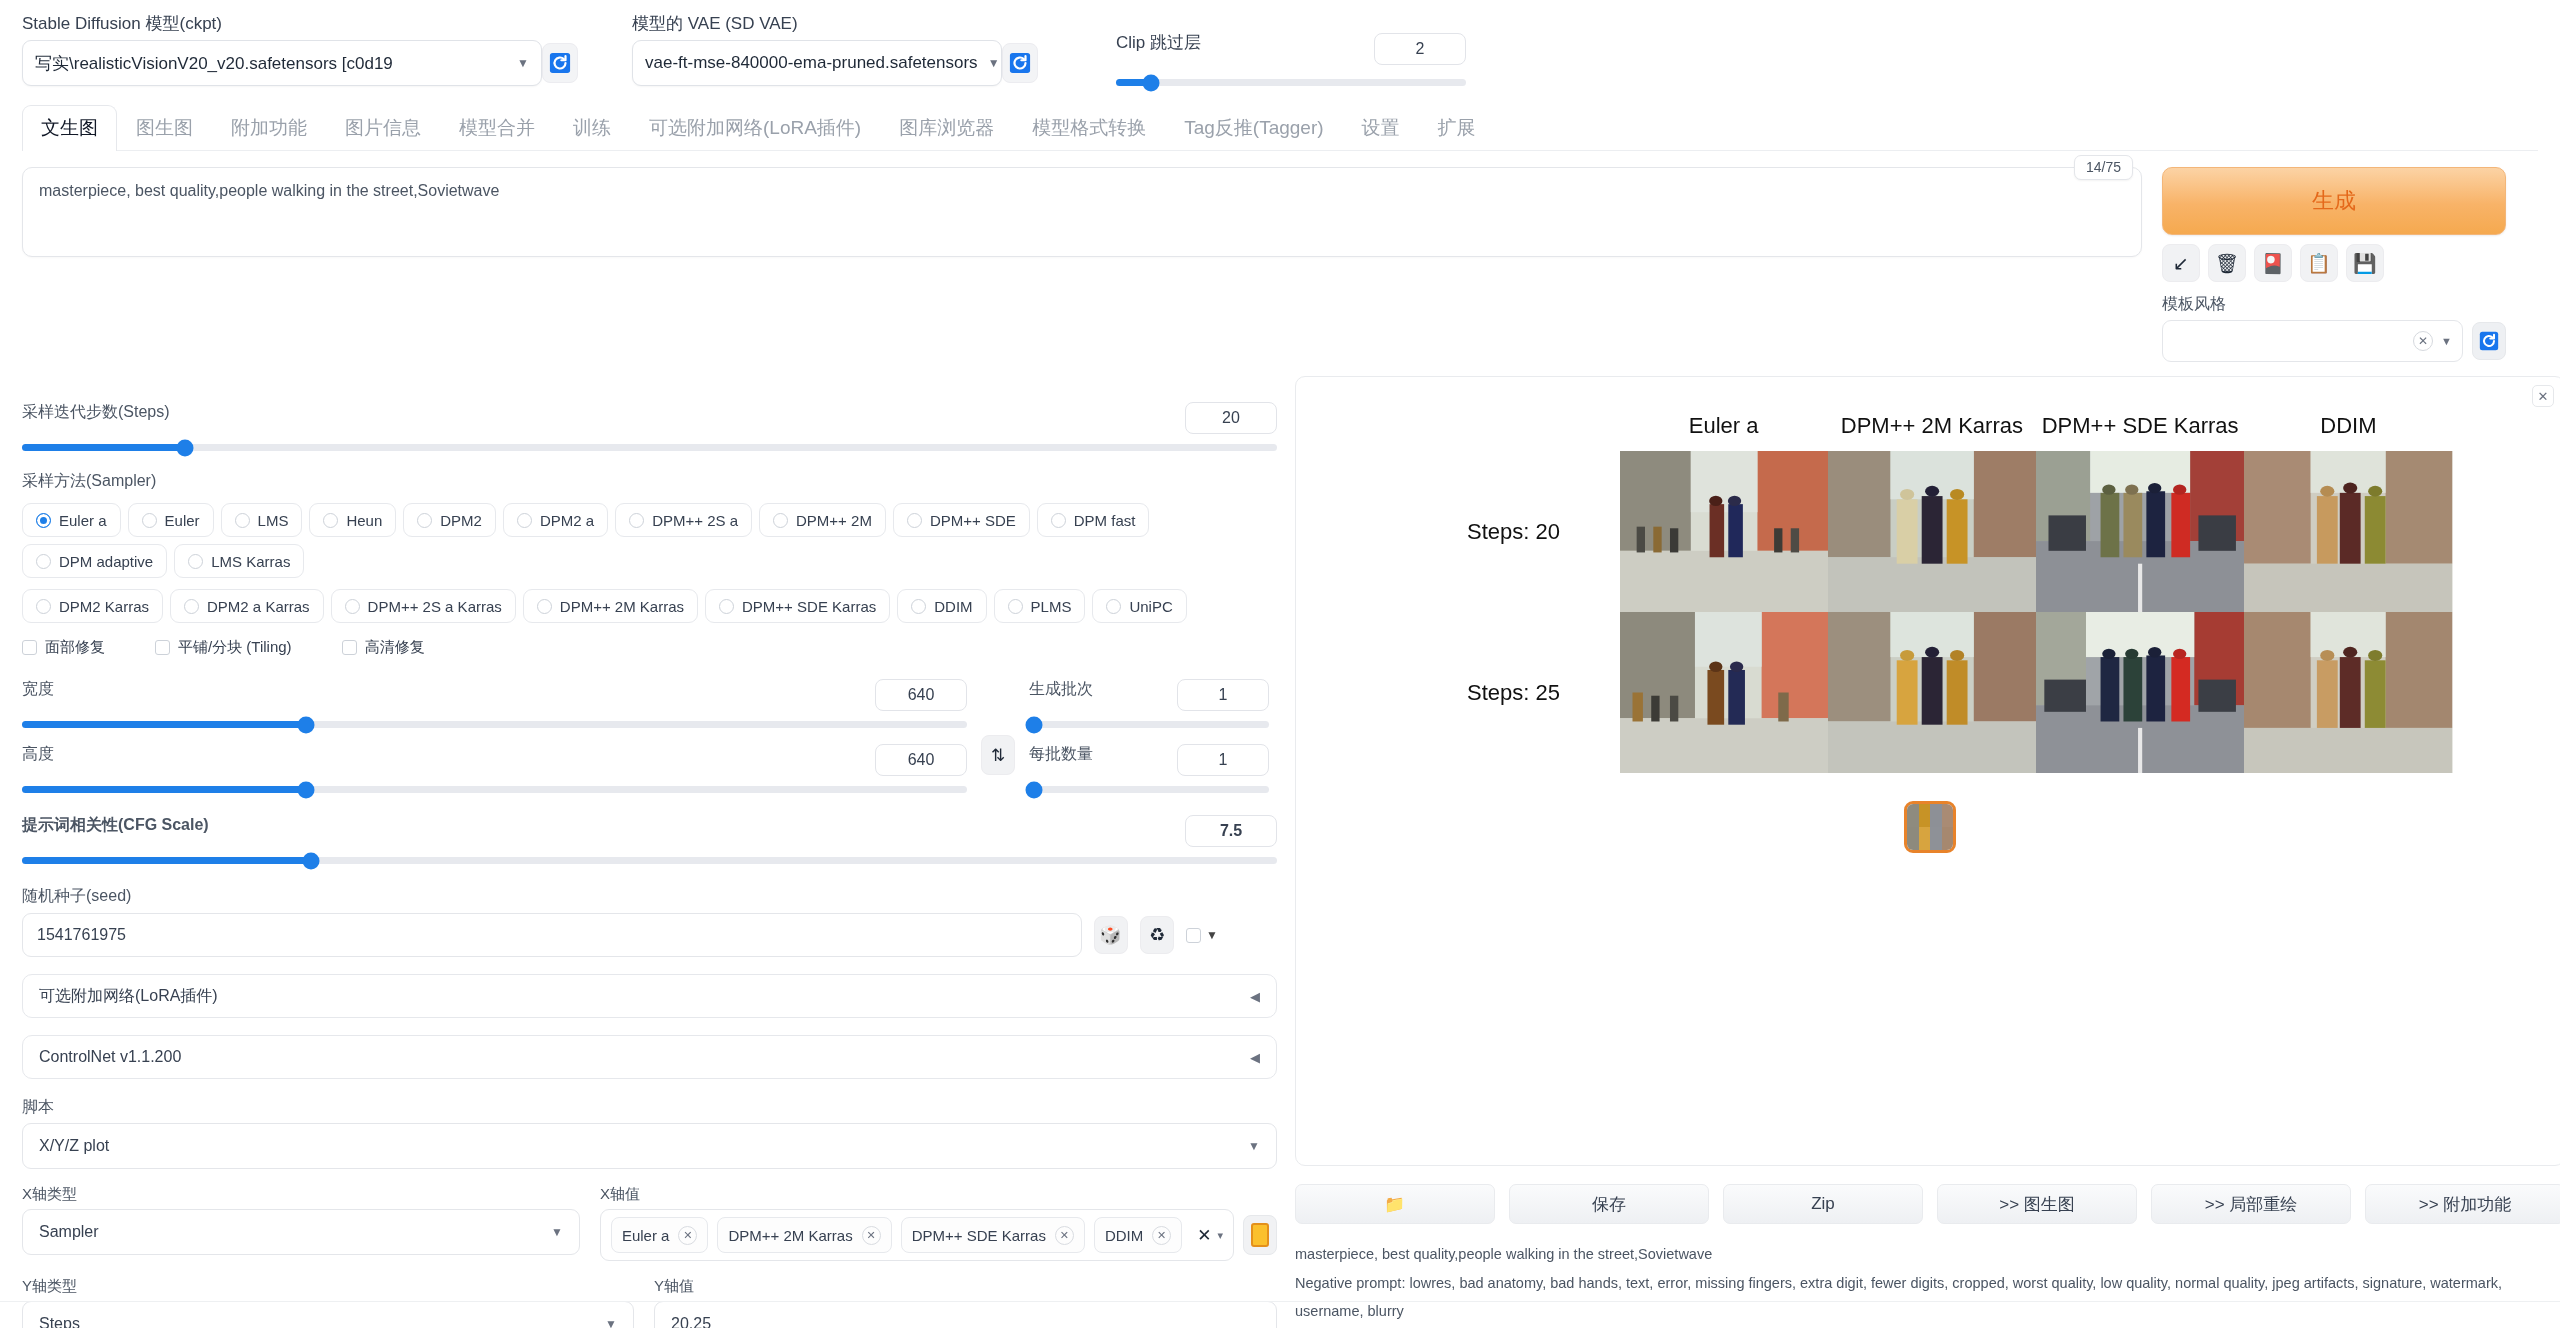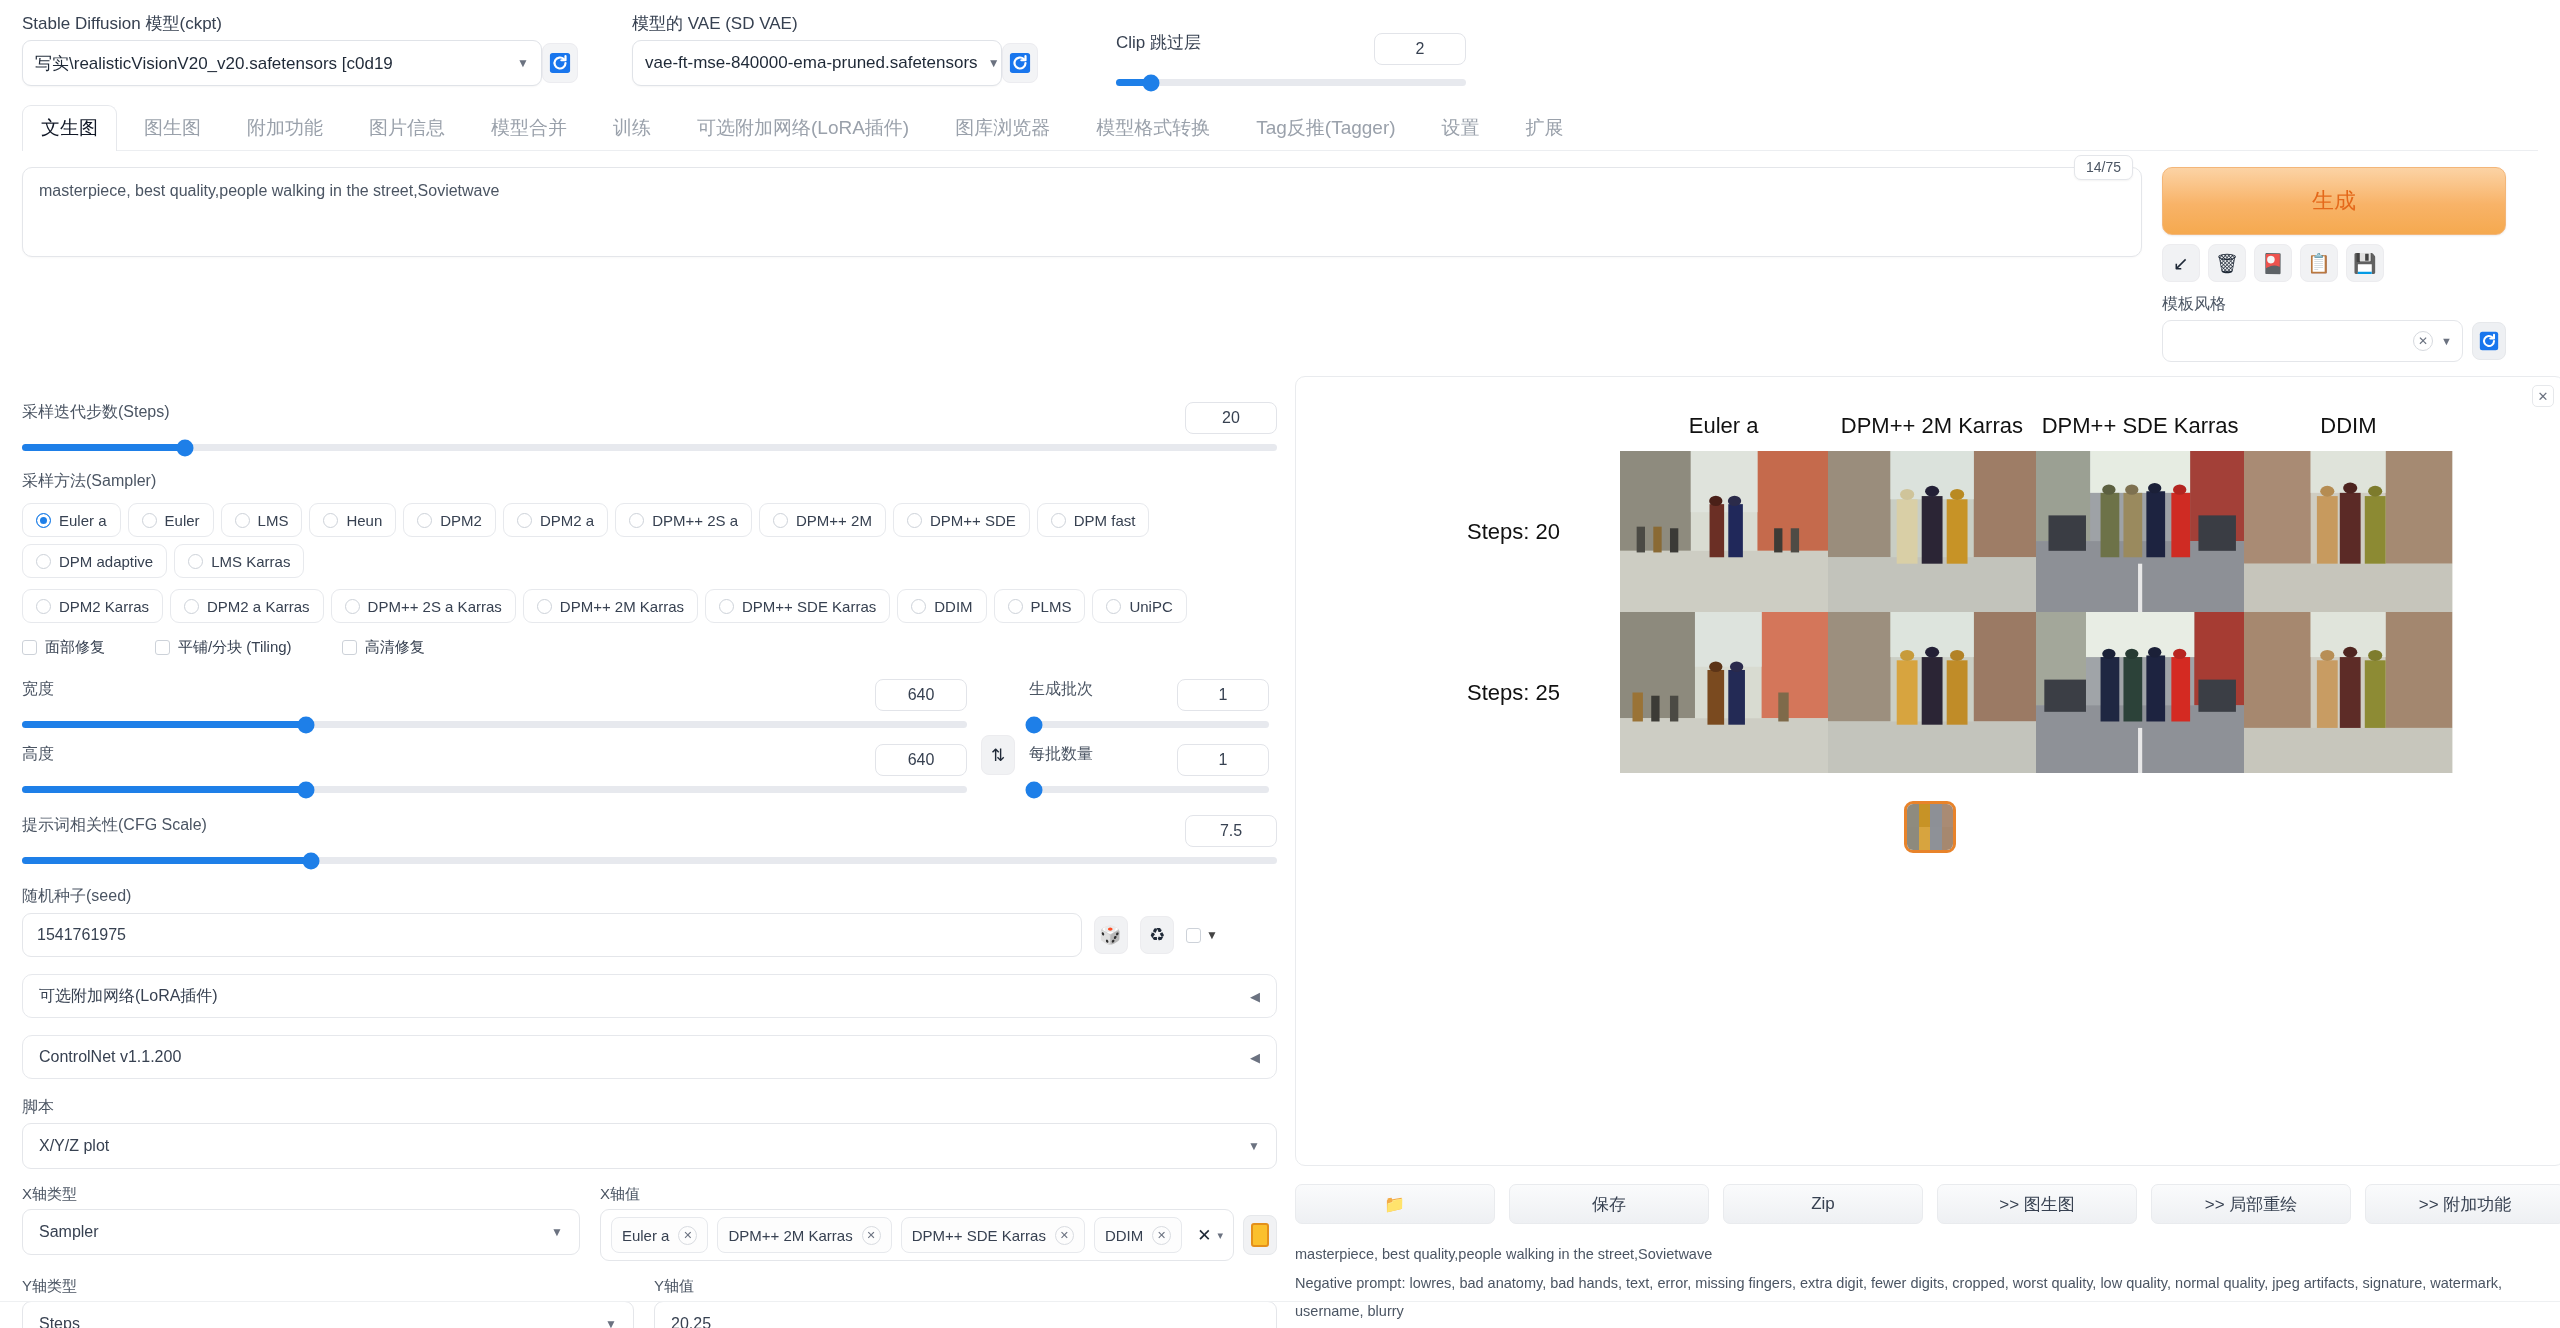--- a/index.html
+++ b/index.html
@@ -37,21 +37,21 @@
   .num-pill {
     border:1px solid #e2e4e9; border-radius:8px; background:#fff; height:32px; min-width:92px;
     display:flex; align-items:center; justify-content:center; font-size:16px; color:#374151;
   }
   .slider { position:relative; height:7px; border-radius:4px; background:#e7e9ee; margin-top:14px; }
   .slider > .fill { position:absolute; left:0; top:0; bottom:0; border-radius:4px; background:#1e7fe8; }
   .slider > .knob { position:absolute; top:50%; width:17px;height:17px;border-radius:50%;
      background:#1e7fe8; transform:translate(-50%,-50%); }
 
   
-  .tabs { display:flex; gap:8px; margin-top:18px; border-bottom:1px solid #eceef1; }
+  .tabs { display:flex; gap:0; margin-top:18px; border-bottom:1px solid #eceef1; }
   .tab {
     padding:9px 18px 10px; font-size:19px; color:#9aa1ab; cursor:pointer;
     border:1px solid transparent; border-bottom:none; border-radius:9px 9px 0 0;
     position:relative; top:1px; white-space:nowrap;
   }
   .tab.active { color:#111827; background:#fff; border-color:#e6e8ec; border-bottom-color:#fff; }
 
   
   .main { display:flex; gap:18px; margin-top:14px; }
   .left { width:2120px; }
@@ -452,21 +452,21 @@
               <div class="p-label">每批数量</div>
               <div class="num-pill">1</div>
             </div>
             <div class="slider" style="margin-top:10px;">
               <div class="fill" style="width:0%"></div>
                 <div class="knob" style="left:2%"></div>
             </div>
           </div>
         </div>
 
-        <div class="minirow" style="margin-top:22px;">
+        <div class="minirow" style="margin-top:22px;font-weight:bold;">
           <div class="p-label">提示词相关性(CFG Scale)</div>
           <div class="num-pill">7.5</div>
         </div>
         <div class="slider" style="margin-top:10px;">
           <div class="fill" style="width:23%"></div>
             <div class="knob" style="left:23%"></div>
         </div>
 
         <div class="seed-label">随机种子(seed)</div>
         <div class="seed-row">

